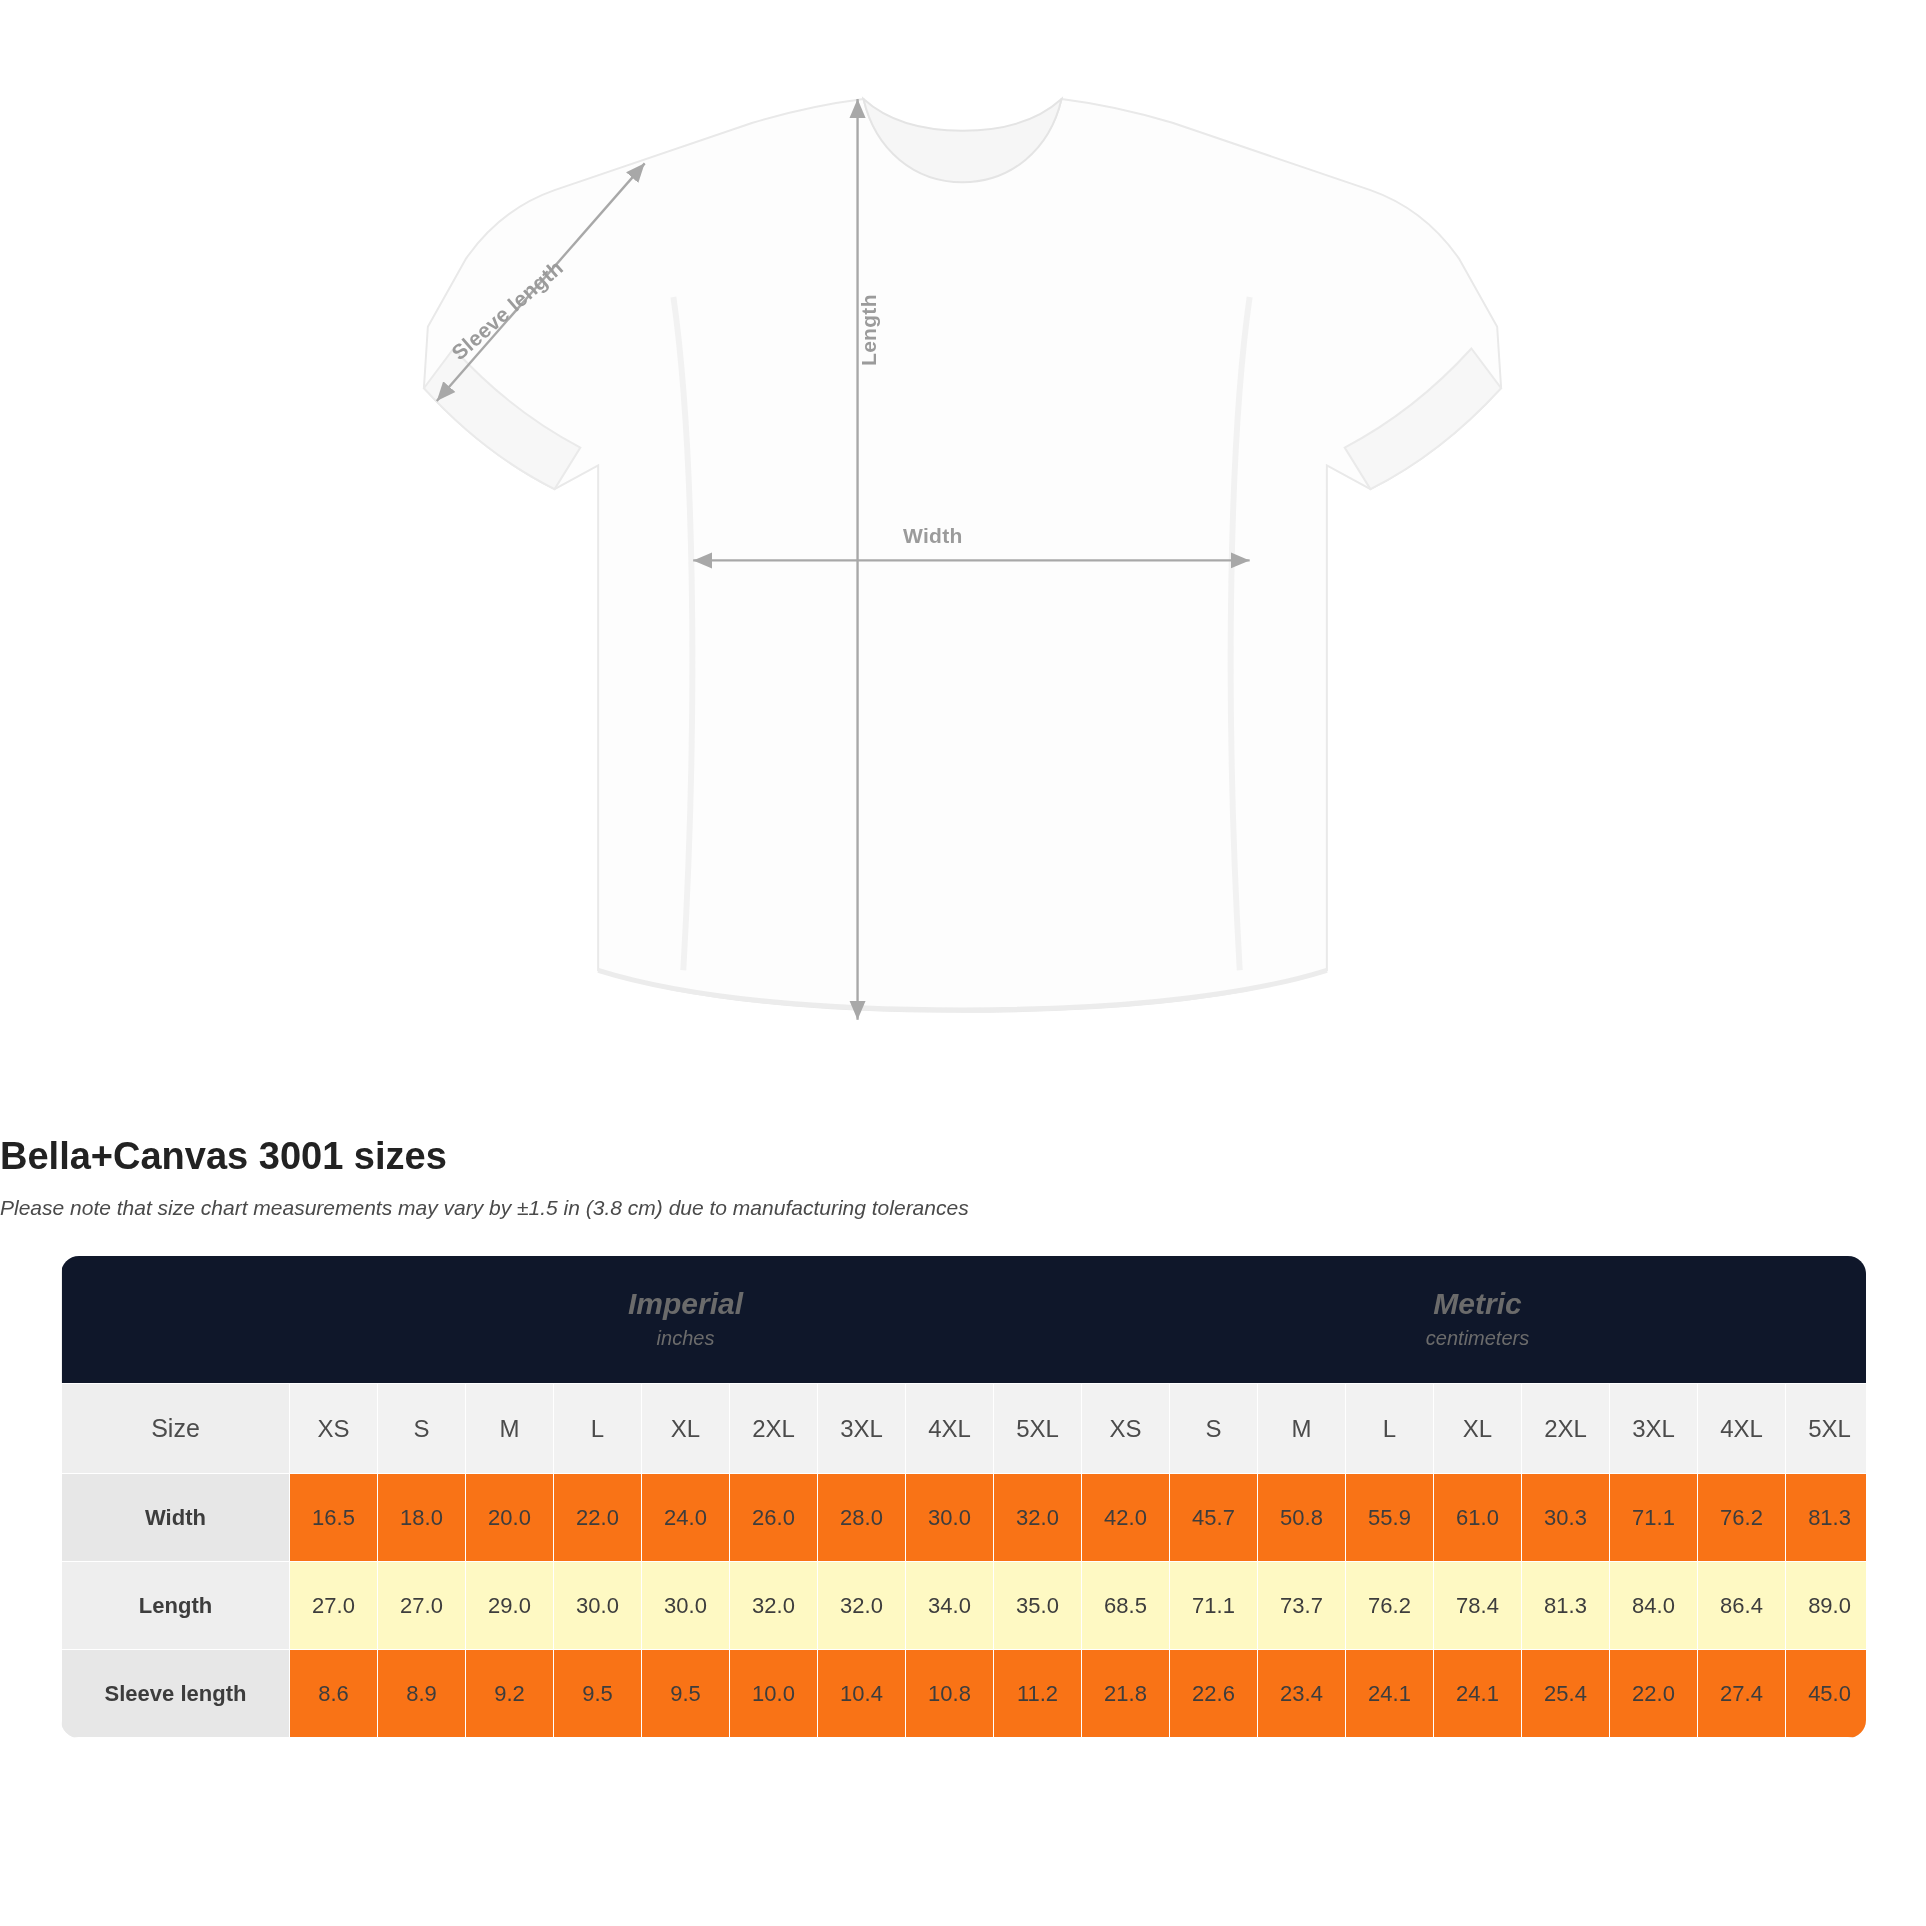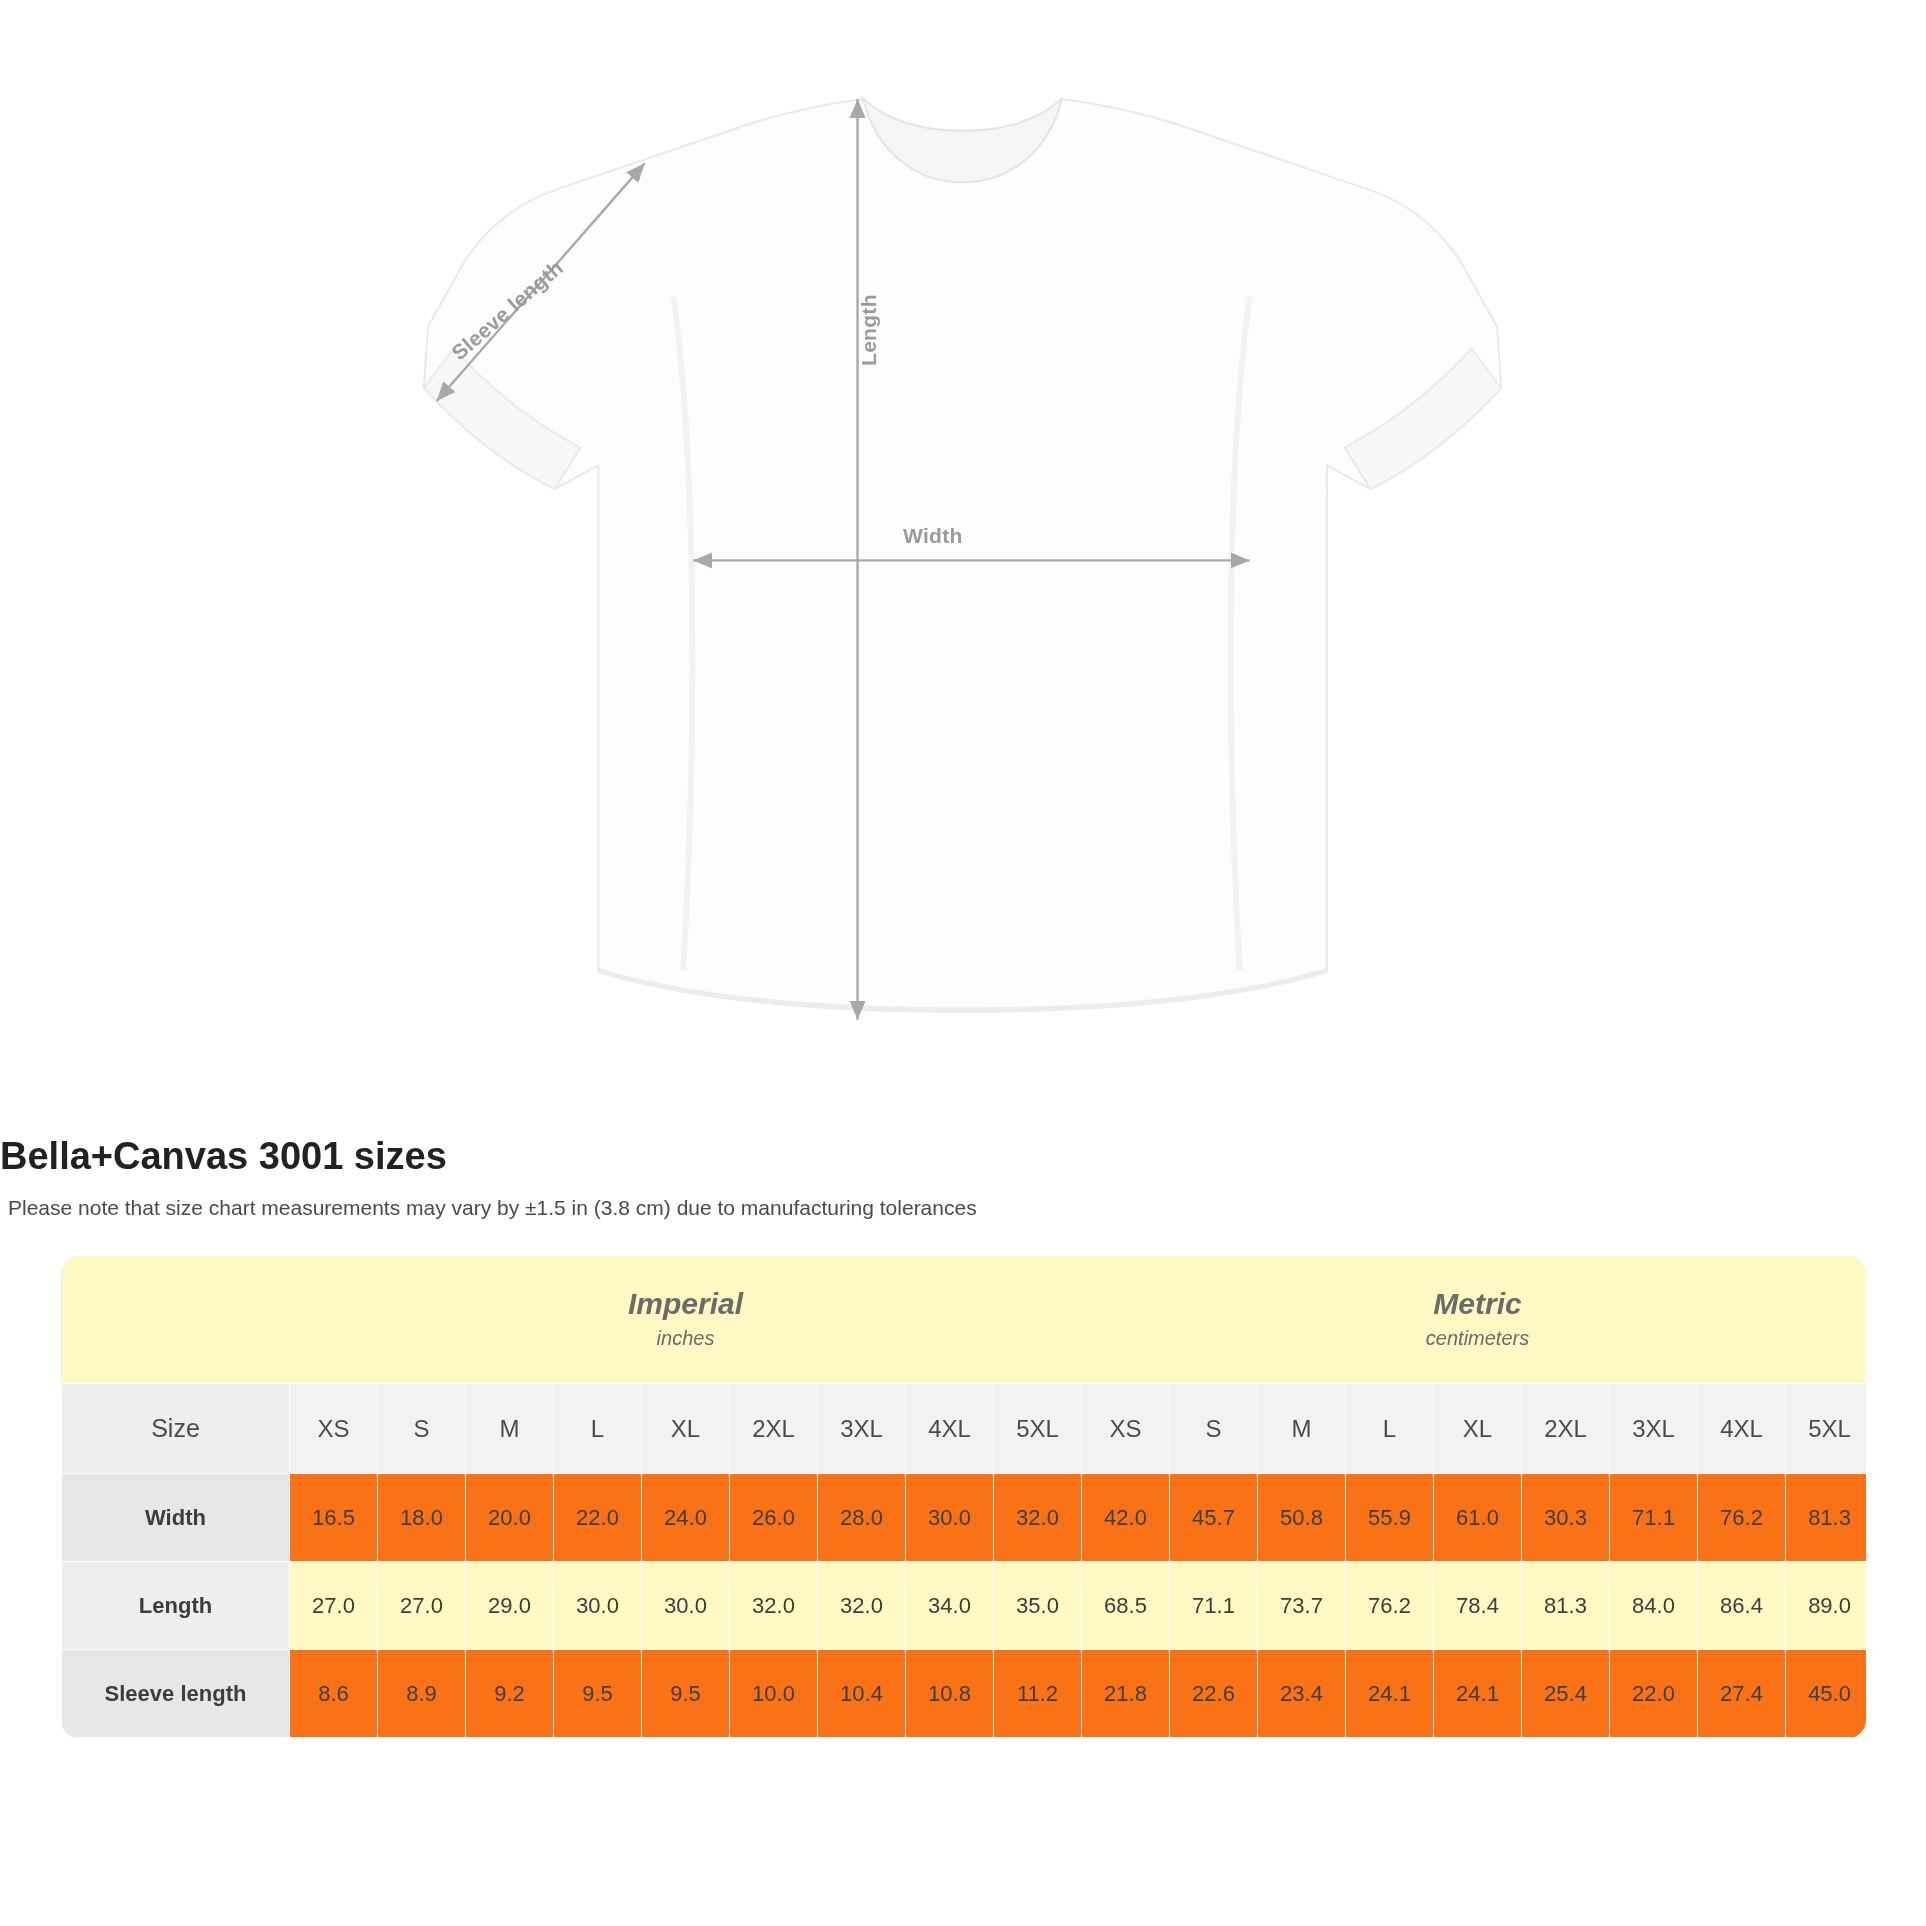--- a/index.html
+++ b/index.html
@@ -57,22 +57,23 @@
     margin-top: 36px;
   }
   .chart-title {
     font-size: 38px;
     font-weight: bold;
     color: #222222;
     margin: 0 0 18px 0;
   }
   .chart-note {
     font-size: 21px;
+    font-style: italic;
     color: #4a4a4a;
-    margin: 8px;
+    margin: 0;
   }
 
   
   .table-wrap {
     margin: 36px 61px 0 61px;
     border-radius: 18px;
     overflow: hidden;
     background: #eeeeee;
   }
   table.size-table {
@@ -82,21 +83,21 @@
   }
   table.size-table td, table.size-table th {
     border: 1px solid #ffffff;
     text-align: center;
     vertical-align: middle;
     font-size: 22px;
     color: #3d3d3d;
     padding: 0;
   }
   tr.unit-row td {
-    background: #fef9c3;
+    background: #0f172a;
     border: none;
     height: 127px;
   }
   .unit-name {
     font-size: 30px;
     font-style: italic;
     font-weight: bold;
     color: #6b6b6b;
     line-height: 1.25;
   }

